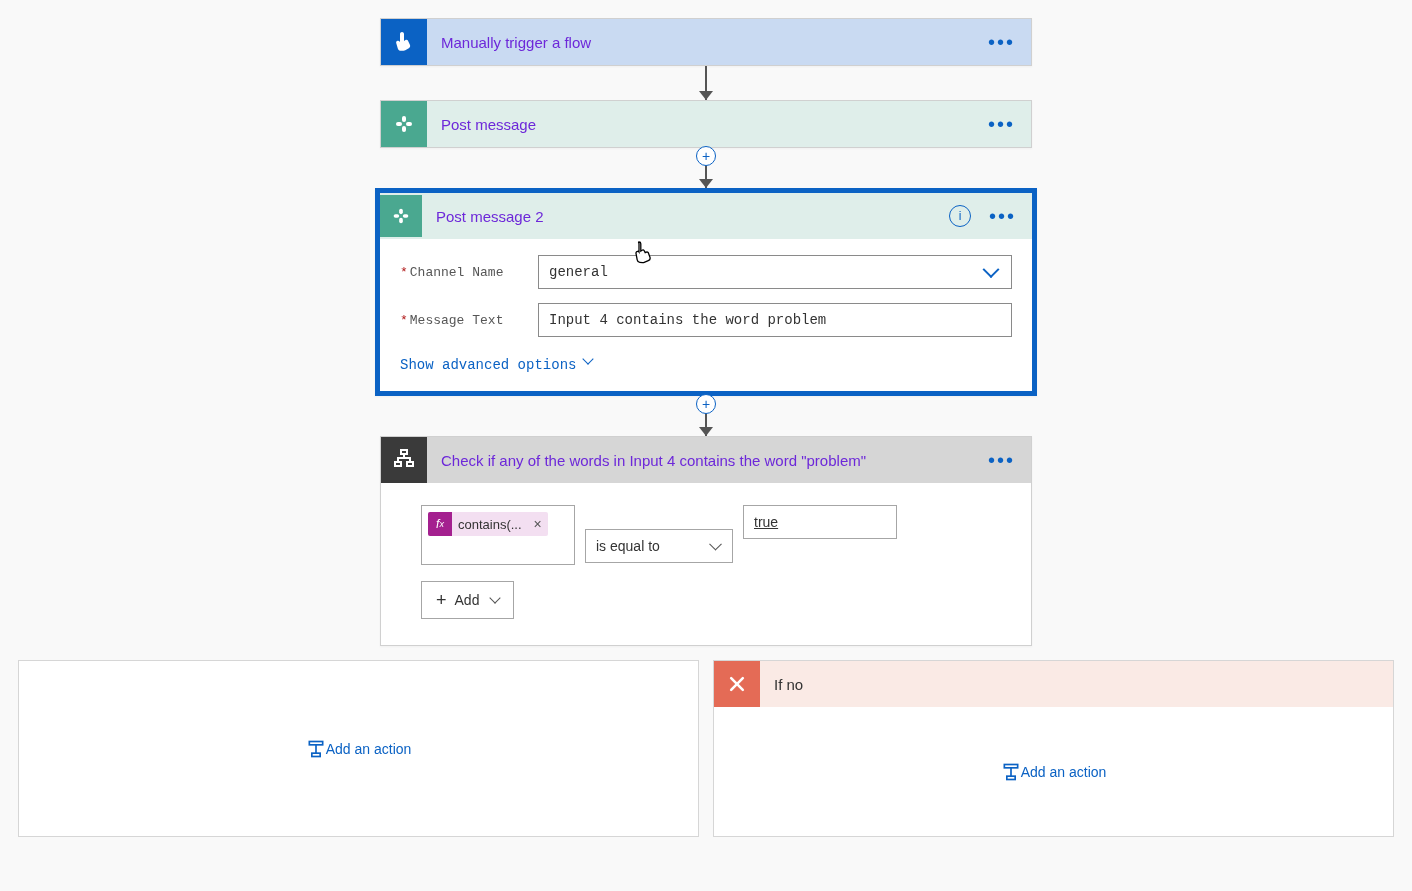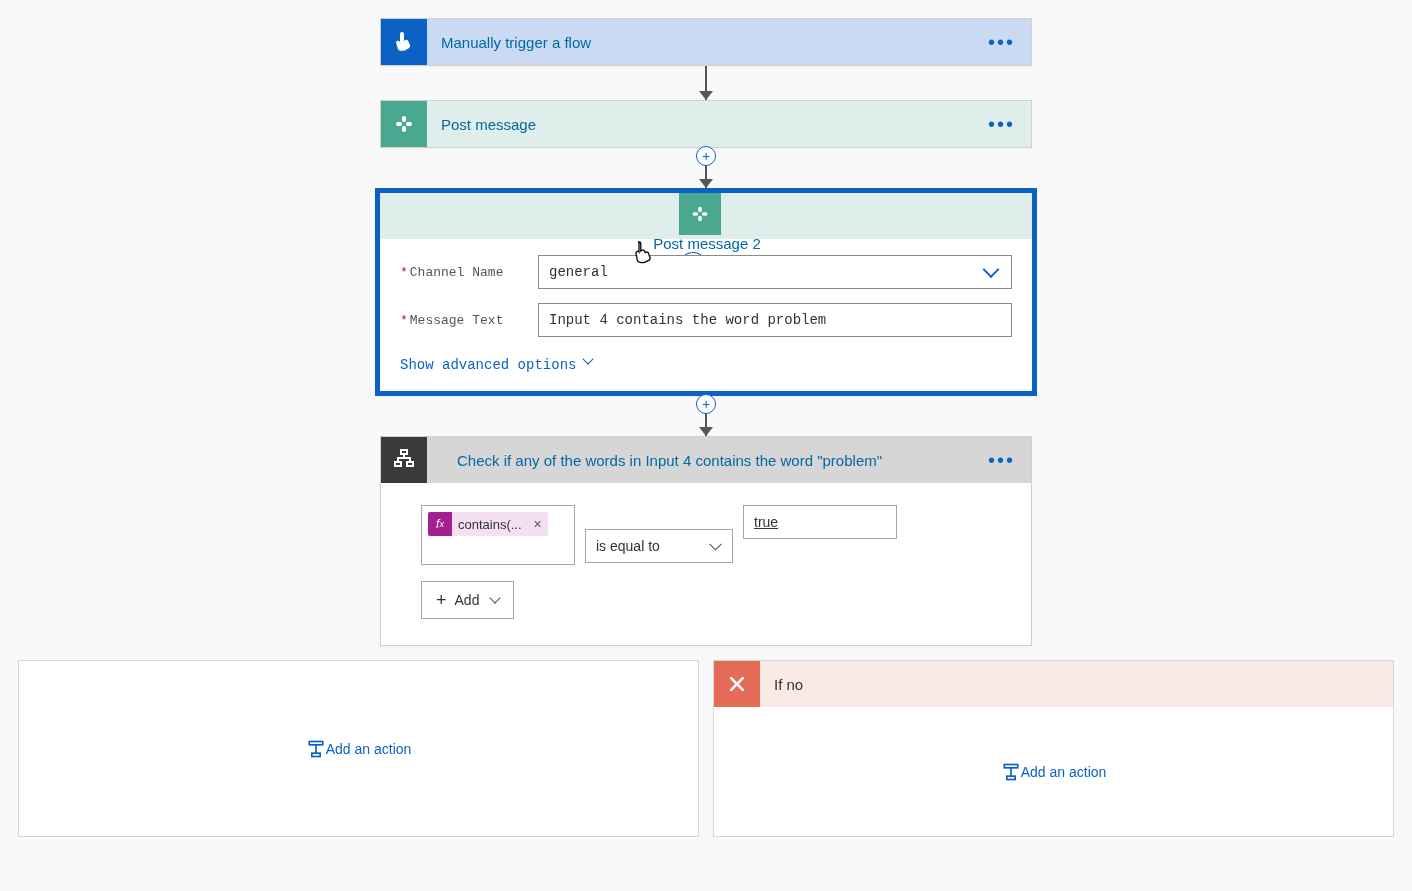--- a/index.html
+++ b/index.html
@@ -27,37 +27,37 @@
   }
   .card-header {
     display: flex;
     align-items: center;
     height: 46px;
     padding-right: 12px;
     background: #fff;
   }
   .trigger-header { background: #c9daf2; }
   .postmsg-header { background: #dfeeea; }
-  .postmsg2-header { background: #dfeeea; flex-direction: column; }
-  .condition-header-bg { background: #d6d6d6; gap: 16px; }
+  .postmsg2-header { background: #dfeeea; }
+  .condition-header-bg { background: #d6d6d6; }
 
   .icon-box {
     width: 46px; height: 46px;
     display: flex; align-items: center; justify-content: center;
     flex-shrink: 0;
   }
   .icon-trigger { background: #0b62c4; }
   .icon-slack { background: #4aa890; border-radius: 0; }
   .icon-condition { background: #3a3a3a; }
 
   .card-title {
     flex: 1;
     padding-left: 14px;
     font-size: 15px;
-    color: #0369a1;
+    color: #6d28d9;
   }
 
   .info-icon {
     width: 22px; height: 22px;
     border: 1.6px solid #0b62c4;
     border-radius: 50%;
     color: #0b62c4;
     display: flex; align-items: center; justify-content: center;
     font-size: 12px;
     margin-right: 14px;

